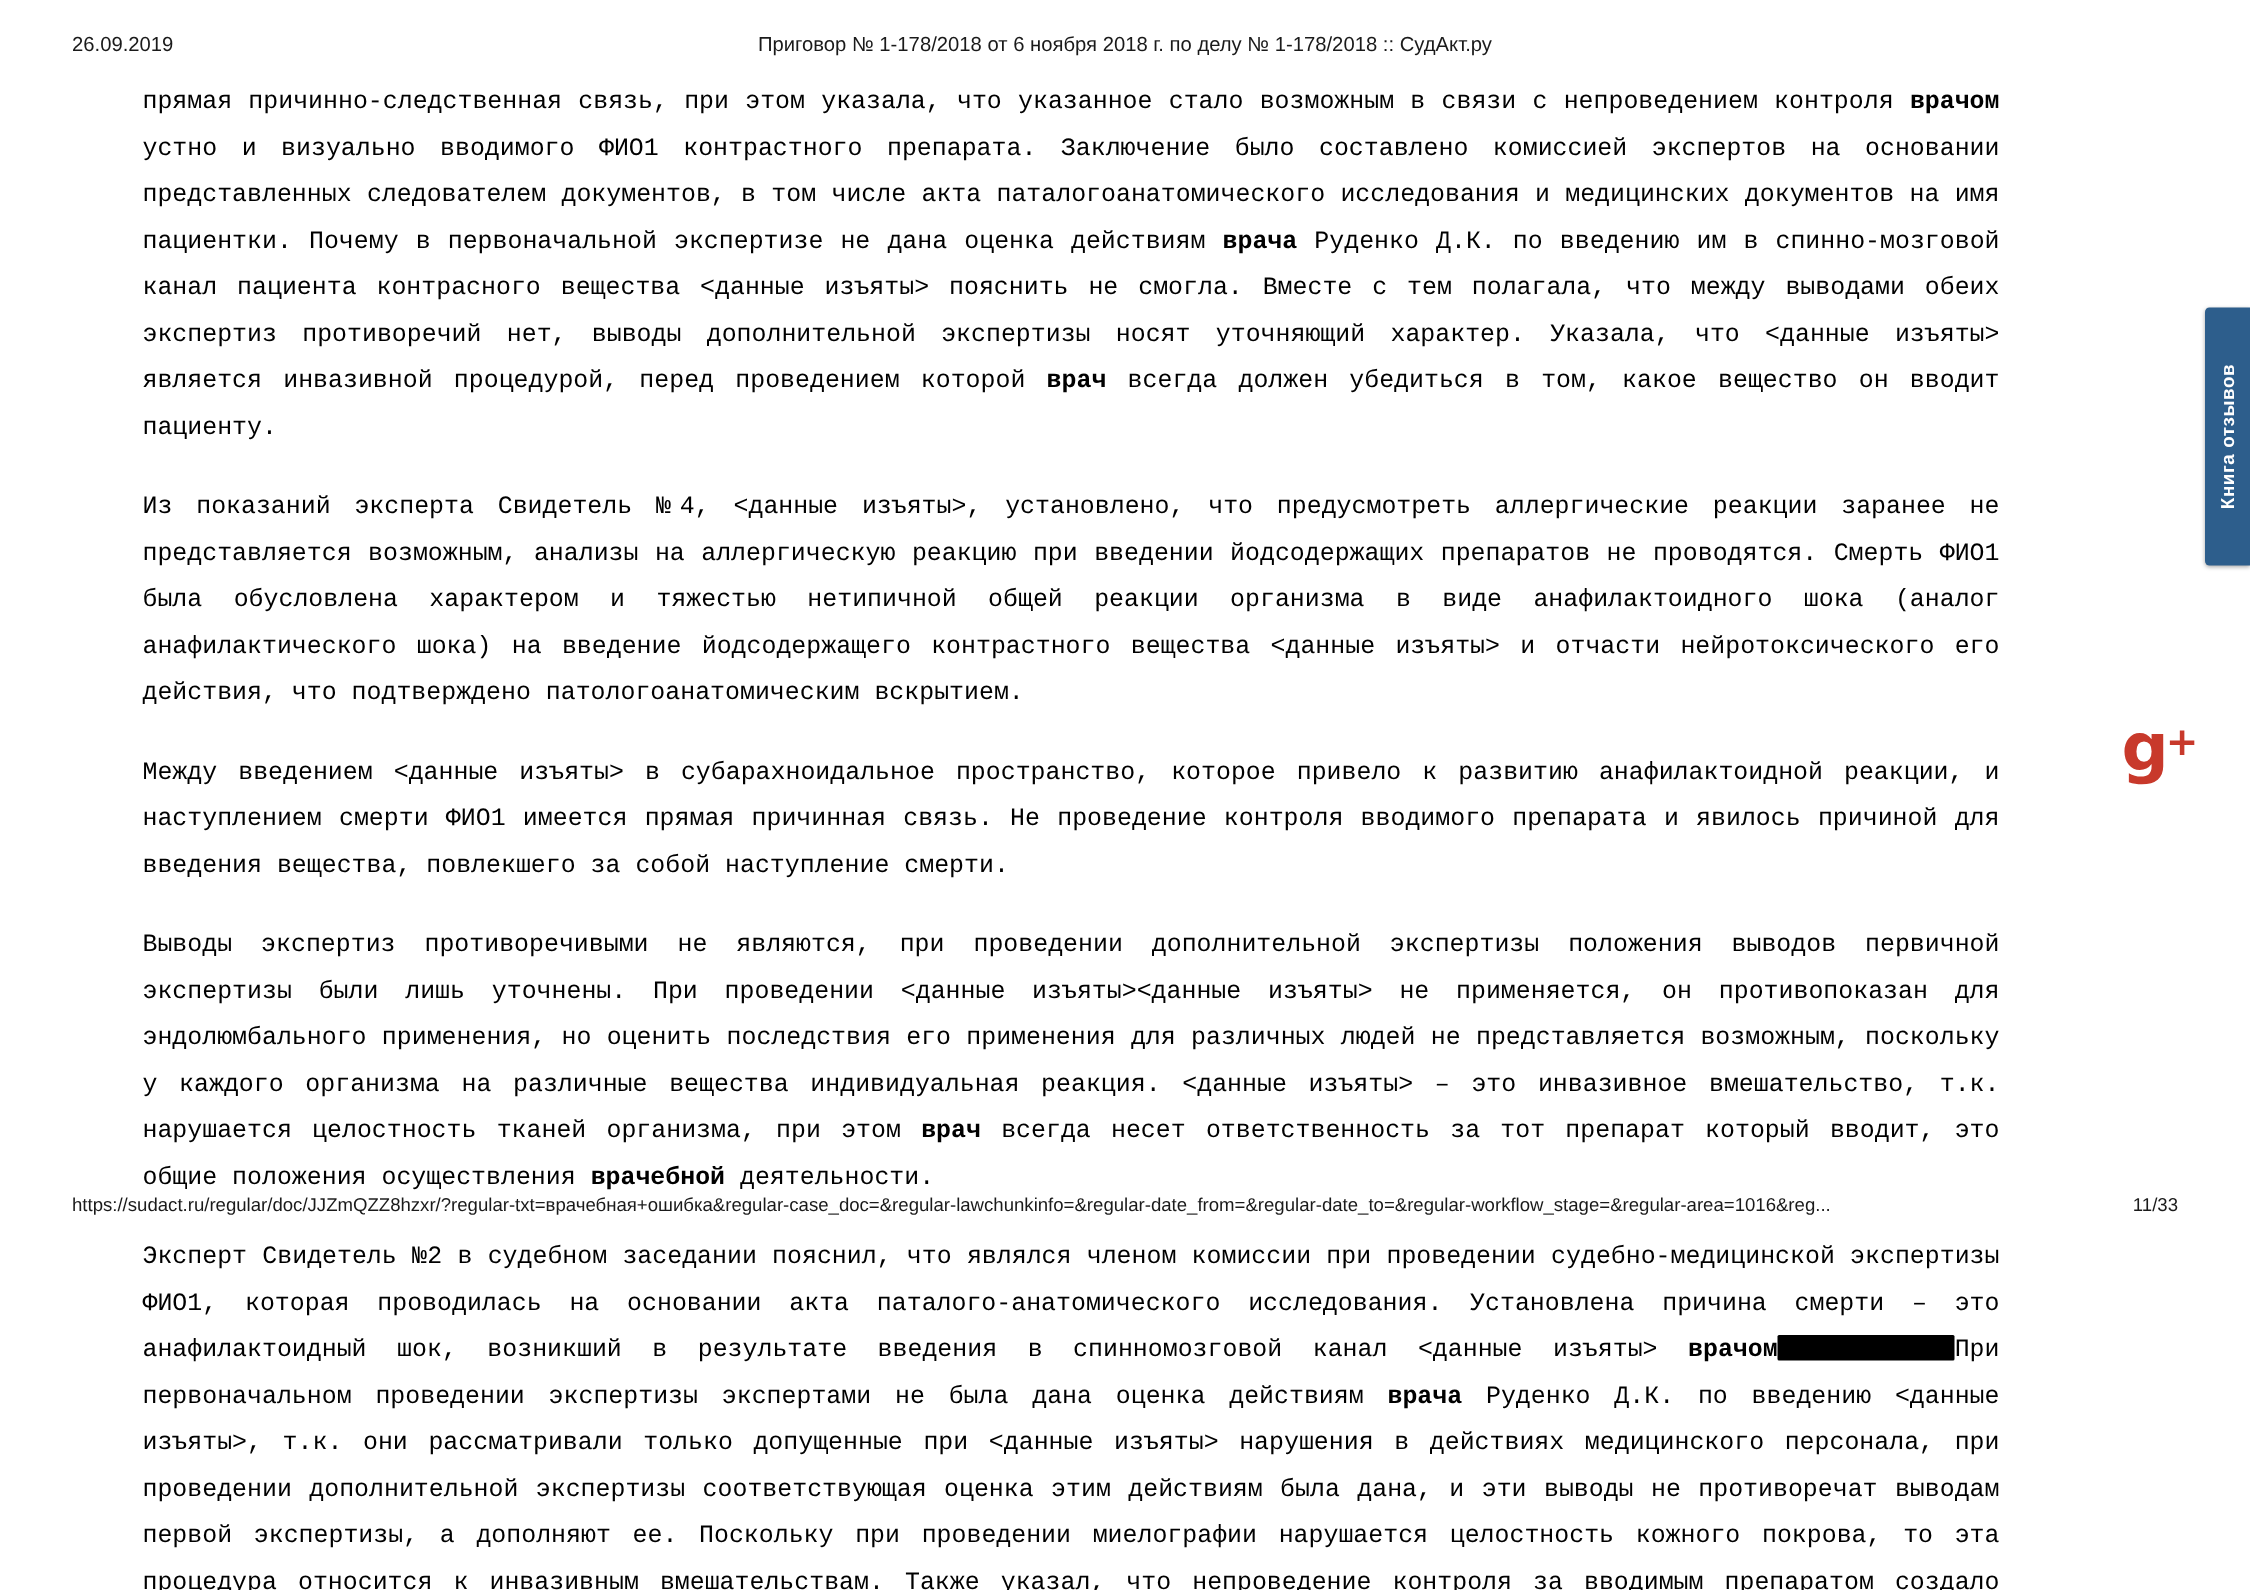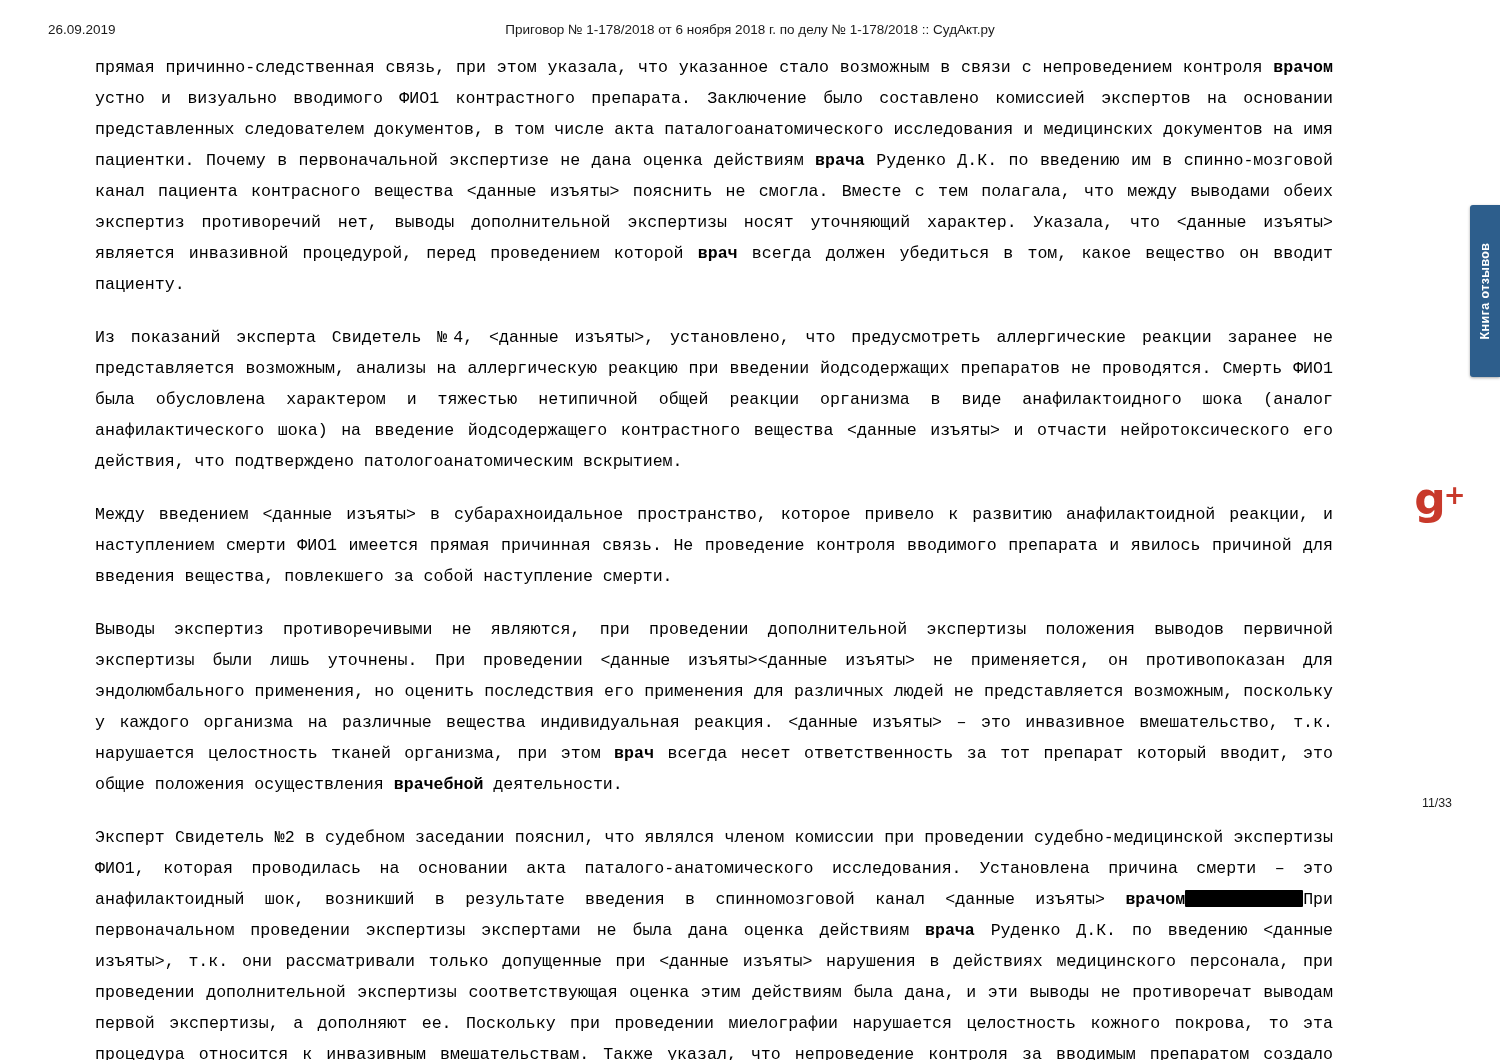--- a/index.html
+++ b/index.html
@@ -162,16 +162,17 @@
 
   <div class="feedback-tab">
     <span>Книга отзывов</span>
   </div>
 
   <div class="gplus">
     <span>g</span><span class="plus">+</span>
   </div>
 
   <div class="footer">
+    <div class="url">https://sudact.ru/regular/doc/JJZmQZZ8hzxr/?regular-txt=врачебная+ошибка&amp;regular-case_doc=&amp;regular-lawchunkinfo=&amp;regular-date_from=&amp;regular-date_to=&amp;regular-workflow_stage=&amp;regular-area=1016&amp;reg...</div>
     <div class="pageno">11/33</div>
   </div>
 
 </div>
 
 </body></html>

